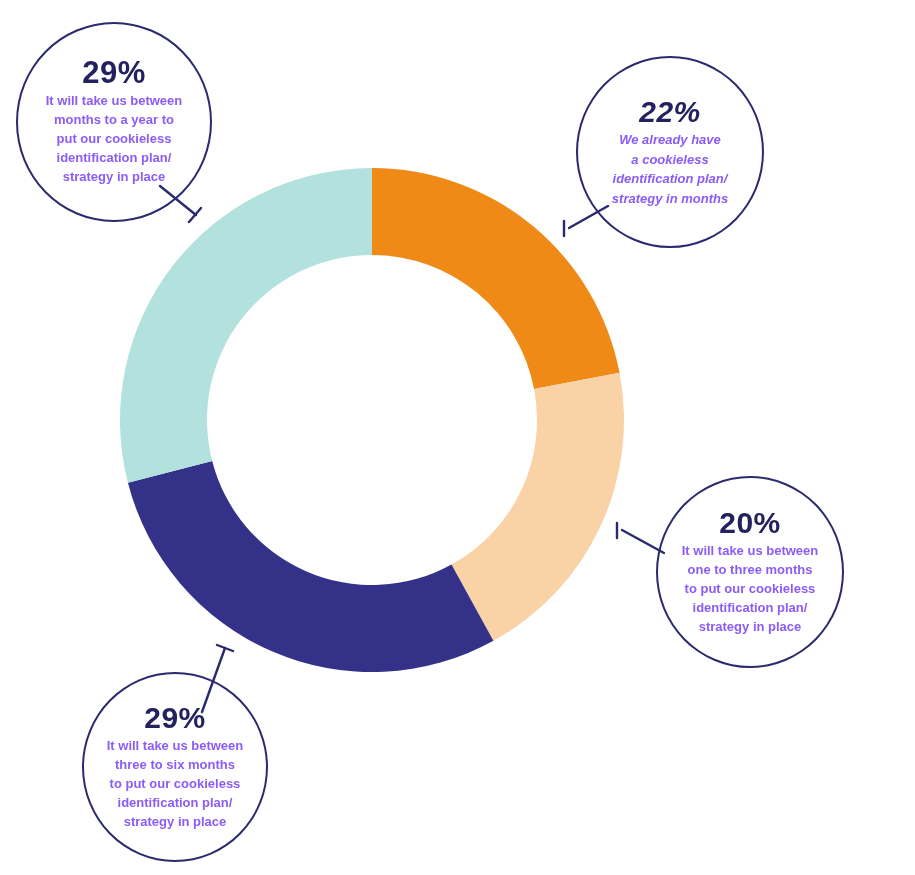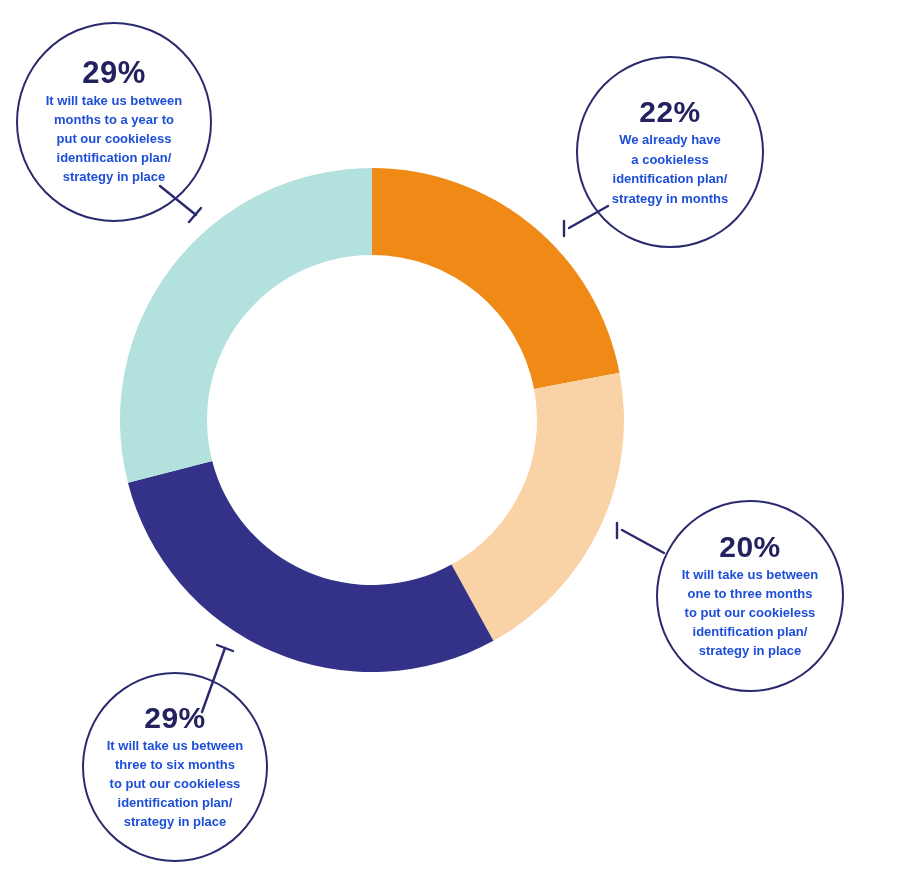--- a/index.html
+++ b/index.html
@@ -45,28 +45,28 @@
     font-weight: 700;
     letter-spacing: 0.5px;
     line-height: 1.05;
     margin-bottom: 3px;
     color: #23215e;
   }
   .callout .desc {
     font-size: 13.5px;
     font-weight: 700;
     line-height: 1.45;
-    color: #1d4ed8;
+    color: #8b5cf6;
     padding: 0 8px;
     white-space: pre-line;
   }
   
   #callout-0 { left: 16px;  top: 22px;  width: 196px; height: 200px; }
-  #callout-1 { left: 576px; top: 56px;  width: 188px; height: 192px; }
-  #callout-2 { left: 656px; top: 500px; width: 188px; height: 192px; }
+  #callout-1 { left: 576px; top: 56px;  width: 188px; height: 192px; font-style: italic; }
+  #callout-2 { left: 656px; top: 476px; width: 188px; height: 192px; }
   #callout-3 { left: 82px;  top: 672px; width: 186px; height: 190px; }
 
   #callout-0 .pct { font-size: 31px; }
   #callout-0 .desc { font-size: 13px; line-height: 1.46; padding: 0 4px; }
   #callout-1 .desc { font-size: 13px; line-height: 1.5; }
   #callout-2 .desc { font-size: 13px; line-height: 1.46; }
   #callout-3 .desc { font-size: 13px; line-height: 1.46; }
 </style>
 </head>
 <body>

